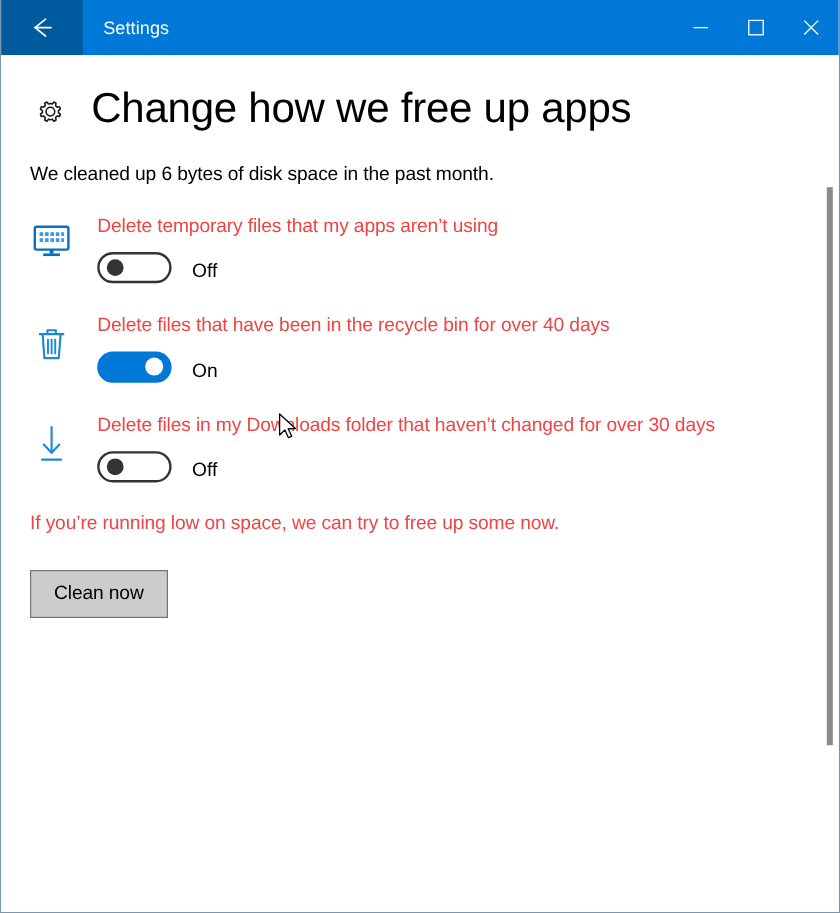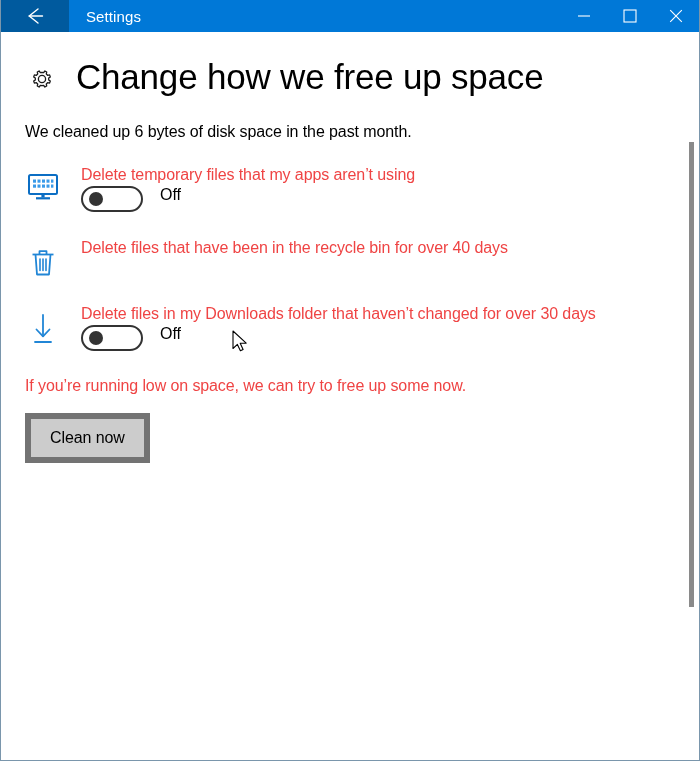--- a/index.html
+++ b/index.html
@@ -23,21 +23,21 @@
     box-sizing: border-box;
     background: #ffffff;
     border: 1px solid #7a96ac;
     border-top: none;
     overflow: hidden;
   }
 
   
   .titlebar {
     position: relative;
-    height: 32px;
+    height: 46px;
     background: #0078d7;
     display: flex;
     align-items: stretch;
   }
   .back-button {
     width: 68px;
     background: #005a9e;
     display: flex;
     align-items: center;
     justify-content: center;
@@ -130,21 +130,22 @@
     font-size: 16px;
     color: #ef4444;
     line-height: 1.45;
     letter-spacing: -0.1px;
     max-width: 565px;
   }
 
   
   .toggle-wrap {
     display: flex;
-    align-items: flex-start;
+    align-items: flex-end;
+    margin-top: 10px;
   }
   .toggle {
     position: relative;
     width: 62px;
     height: 26px;
     border-radius: 13px;
     box-sizing: border-box;
     flex: 0 0 62px;
     cursor: default;
   }
@@ -188,23 +189,23 @@
     color: #000000;
     letter-spacing: -0.1px;
   }
   .section-desc {
     margin: 26px 0 0 24px;
     font-size: 16px;
     color: #ef4444;
     letter-spacing: -0.1px;
   }
   .clean-button {
-    margin: 18px 0 0 24px;
+    margin: 29px 0 0 24px;
     background: #cccccc;
-    border: 6px solid #737373;
+    border: 1px solid #737373;
     color: #000000;
     font-size: 16px;
     font-family: "Liberation Sans", sans-serif;
     padding: 9px 19px 10px 19px;
     cursor: default;
     letter-spacing: -0.1px;
     line-height: 1.2;
   }
 
   
@@ -286,21 +287,21 @@
             <path d="M17 10.3 L18.6 10.7 L19.9 9.0 L21.7 10.0 L21.3 12.0 L22.6 13.3
                      L24.6 12.9 L25.3 14.9 L23.7 16.1 L23.7 17.9 L25.3 19.1 L24.6 21.1
                      L22.6 20.7 L21.3 22.0 L21.7 24.0 L19.9 25.0 L18.6 23.3 L17 23.7
                      L15.4 23.3 L14.1 25.0 L12.3 24.0 L12.7 22.0 L11.4 20.7 L9.4 21.1
                      L8.7 19.1 L10.3 17.9 L10.3 16.1 L8.7 14.9 L9.4 12.9 L11.4 13.3
                      L12.7 12.0 L12.3 10.0 L14.1 9.0 L15.4 10.7 Z"></path>
             <circle cx="17" cy="17" r="3.6"></circle>
           </g>
         </svg>
       </span>
-      <div class="page-title">Change how we free up space</div>
+      <div class="page-title">Change how we free up apps</div>
     </div>
 
     <div class="summary-text">We cleaned up 6 bytes of disk space in the past month.</div>
 
     <div class="settings-list">
 
       <div class="setting-row">
         <div class="setting-icon">
           <span>
             <svg width="32" height="28" viewBox="0 0 32 28">
@@ -345,20 +346,26 @@
               <g stroke="#2186d6" stroke-width="1.6" stroke-linecap="round">
                 <line x1="12" y1="13" x2="12" y2="24.5"></line>
                 <line x1="15" y1="13" x2="15" y2="24.5"></line>
                 <line x1="18" y1="13" x2="18" y2="24.5"></line>
               </g>
             </svg>
           </span>
         </div>
         <div class="setting-body">
           <div class="setting-label">Delete files that have been in the recycle bin for over 40 days</div>
+          <div class="toggle-wrap">
+            <div class="toggle on">
+              <span class="knob"></span>
+            </div>
+            <span class="toggle-state">On</span>
+          </div>
         </div>
       </div>
 
       <div class="setting-row">
         <div class="setting-icon">
           <span>
             <svg width="30" height="34" viewBox="0 0 30 34">
               <g stroke="#2186d6" stroke-width="1.8" fill="none" stroke-linecap="round" stroke-linejoin="round">
                 <line x1="15" y1="3" x2="15" y2="24"></line>
                 <path d="M8.5 17.5 L15 24.3 L21.5 17.5"></path>

